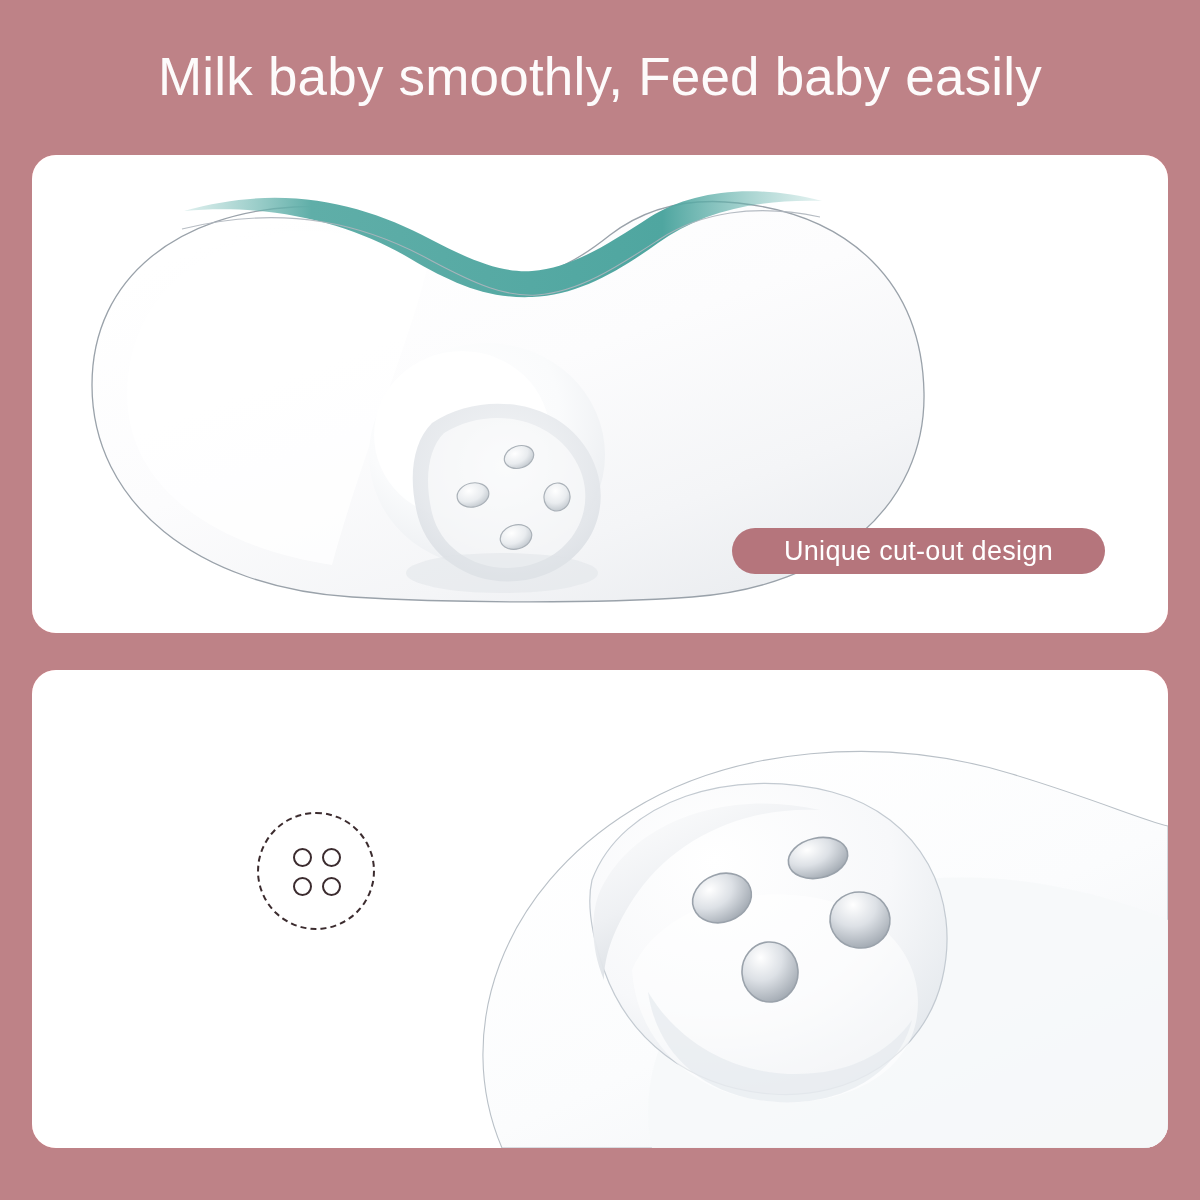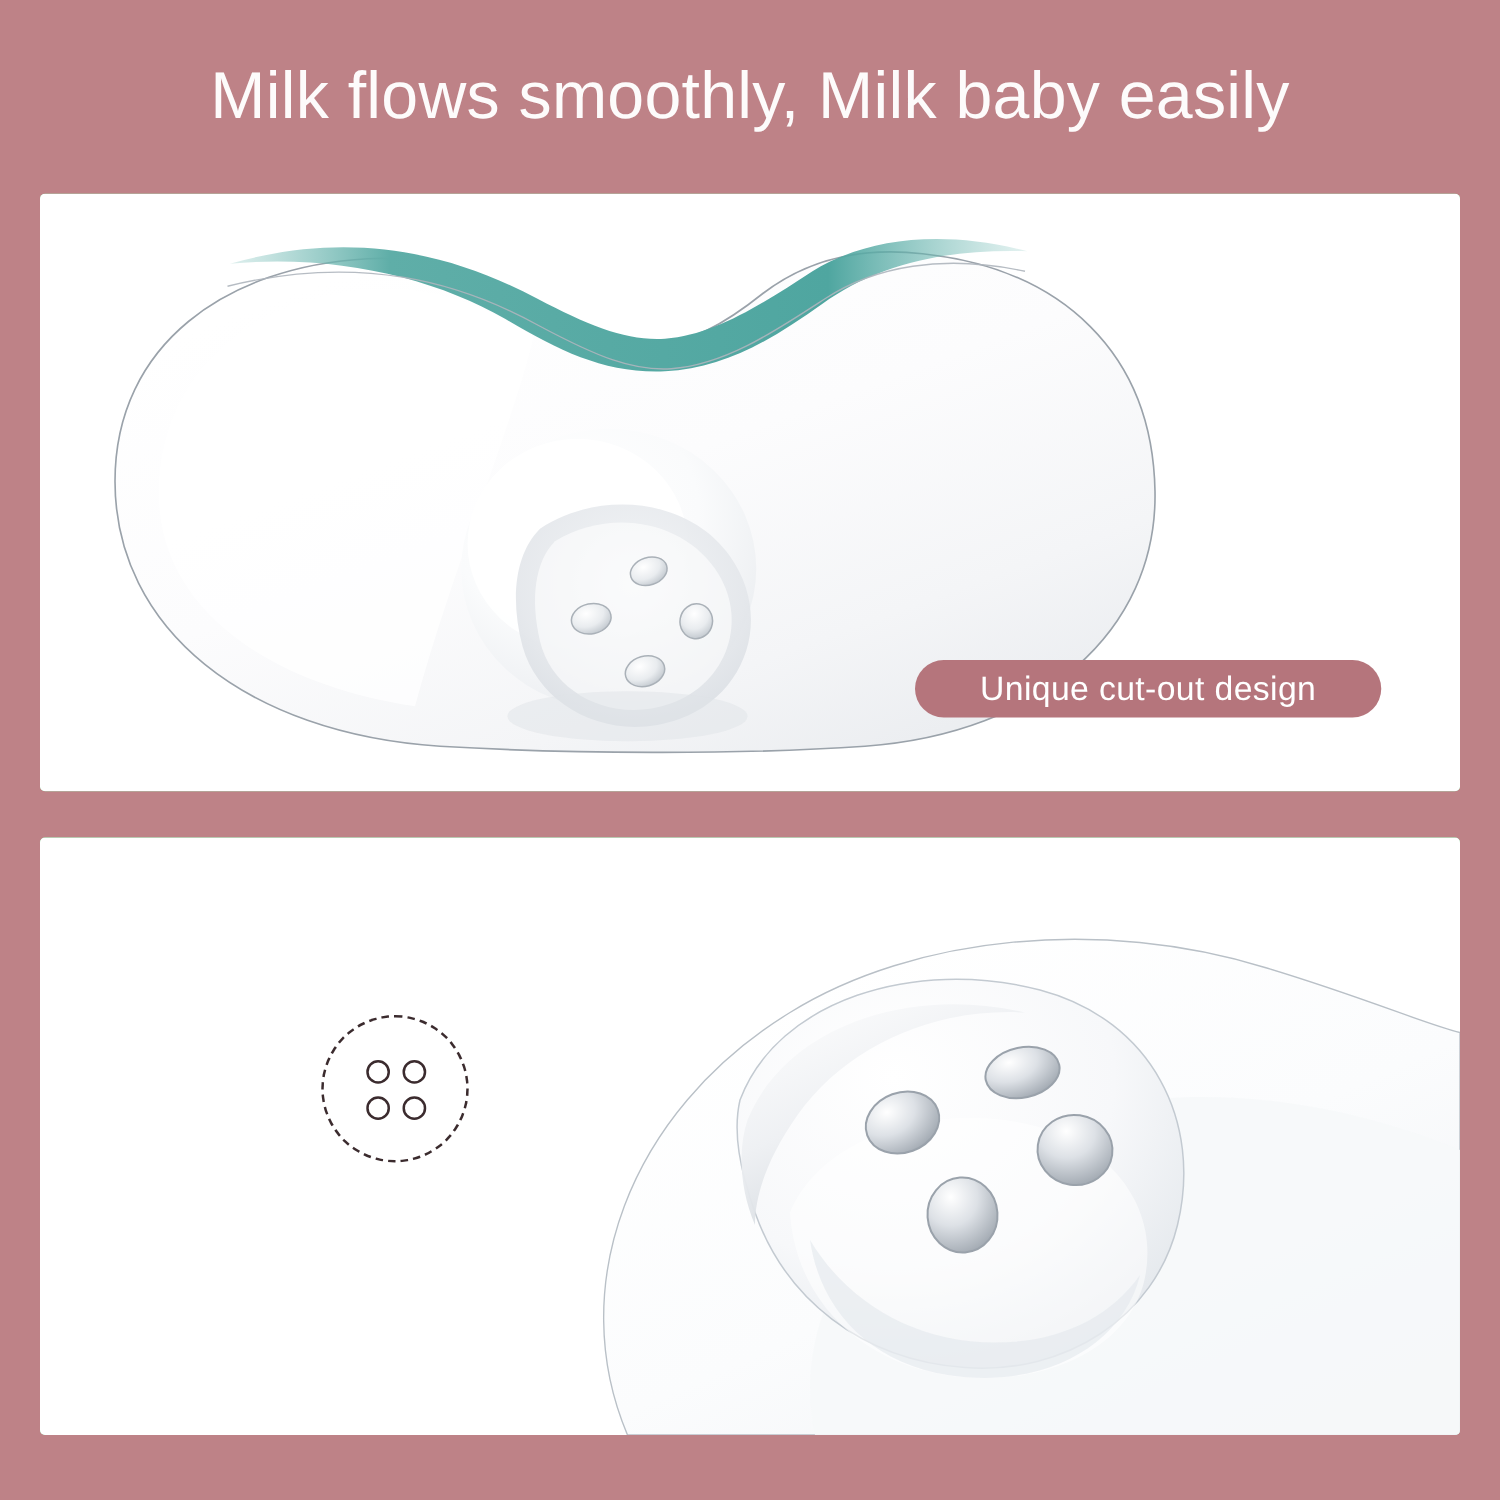--- a/index.html
+++ b/index.html
@@ -14,22 +14,22 @@
     position:absolute;left:0;top:0;width:1200px;height:152px;
     display:flex;align-items:center;justify-content:center;
     color:#fdfbfb;
     font-size:53px;
     font-weight:300;
     letter-spacing:0.2px;
     white-space:nowrap;
   }
   .card{
     position:absolute;
-    background:#86efac;
-    border-radius:4px;
+    background:#fca5a5;
+    border-radius:24px;
     overflow:hidden;
   }
   #card-top{left:32px;top:155px;width:1136px;height:478px;}
   #card-bottom{left:32px;top:670px;width:1136px;height:478px;}
 
   
   .photo{position:absolute;inset:0;overflow:hidden;background:#fff;}
 
   
   .pill{
@@ -68,21 +68,21 @@
   .hole-ring{
     width:19px;height:19px;border-radius:50%;
     border:2.2px solid #3b2b2e;
     box-sizing:border-box;
   }
 </style>
 </head>
 <body>
 
 <div class="headline">
-  <span>Milk flows smoothly, Milk baby easily</span>
+  <span>Milk baby smoothly, Feed baby easily</span>
 </div>
 
 <div class="card" id="card-top">
 
   <div class="photo">
     <svg viewBox="0 0 1136 478" width="1136" height="478">
       <defs>
         <linearGradient id="shieldBody" x1="0.15" y1="0.1" x2="0.8" y2="0.95">
           <stop offset="0" stop-color="#ffffff"></stop>
           <stop offset="0.45" stop-color="#fcfcfd"></stop>

